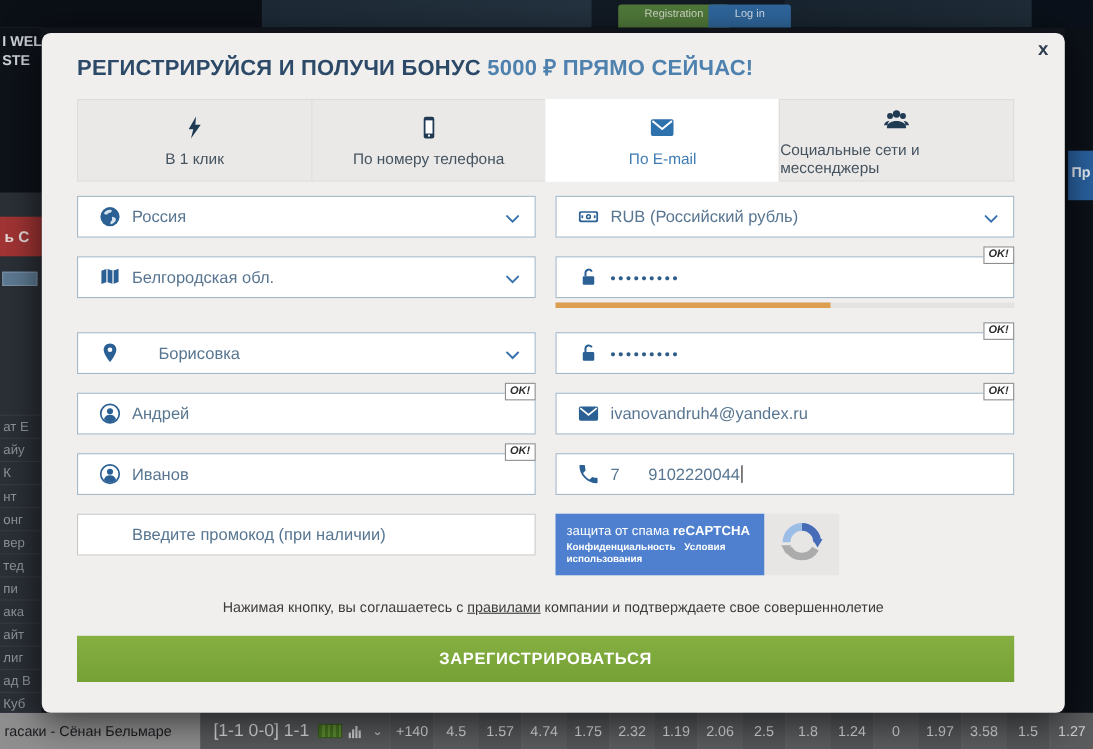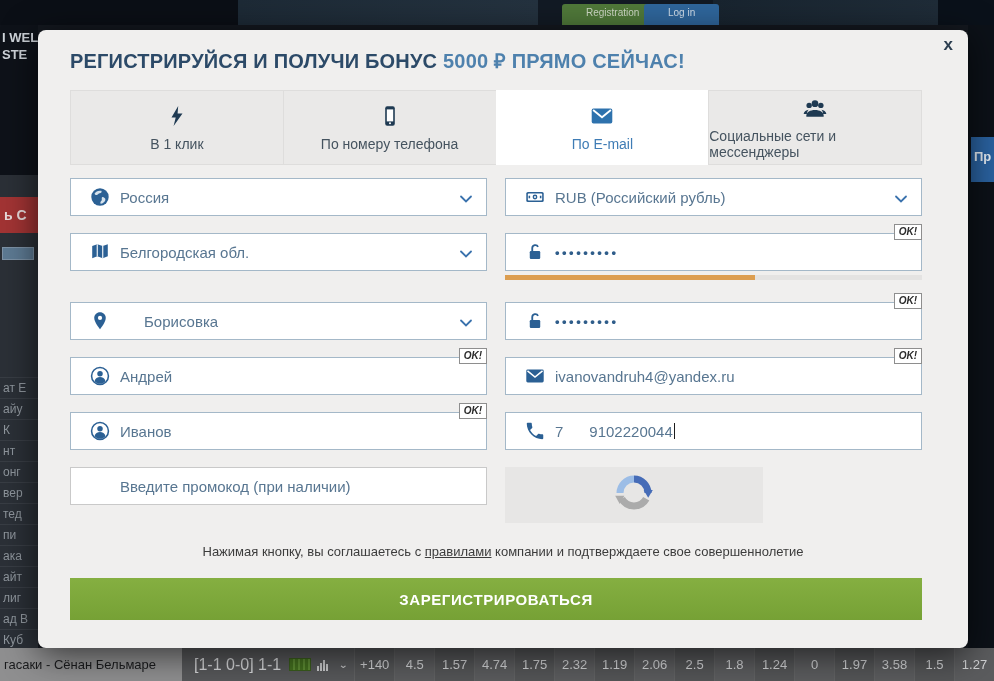--- a/index.html
+++ b/index.html
@@ -349,20 +349,26 @@
           <path d="M6.6 10.8c1.4 2.8 3.8 5.1 6.6 6.6l2.2-2.2c.3-.3.7-.4 1-.2 1.1.4 2.3.6 3.6.6.5 0 1 .4 1 1V20c0 .5-.4 1-1 1C10.9 21 3 13.1 3 3.9 3 3.4 3.4 3 4 3h3.5c.5 0 1 .4 1 1 0 1.2.2 2.4.6 3.6.1.3 0 .7-.2 1z" fill="#2b6094"></path>
         </svg>
     </span>
     <span class="f-text">7</span>
     <span class="gap1"></span>
     <span class="f-text" style="margin-left:0">9102220044</span>
     <span class="caret"></span>
   </div>
 
   <div class="recaptcha">
+    <div class="rc-blue">
+      <div class="rc-line1"><span>защита от спама </span><b>reCAPTCHA</b></div>
+      <div class="rc-links">
+        <span>Конфиденциальность</span><span>Условия использования</span>
+      </div>
+    </div>
     <div class="rc-logo">
       <span>
         <svg width="42" height="42" viewBox="0 0 48 48">
             <path d="M24 8A16 16 0 0 1 40 24" fill="none" stroke="#466cb7" stroke-width="8"></path>
             <polygon points="35,20.5 45.5,20.5 40.2,29.5" fill="#466cb7"></polygon>
             <path d="M8 24A16 16 0 0 1 24 8" fill="none" stroke="#9cbde6" stroke-width="8"></path>
             <path d="M10 30.5A16 16 0 0 0 38 30.5" fill="none" stroke="#ababab" stroke-width="8"></path>
             <polygon points="2.5,27 13,27 7.7,36.5" fill="#ababab"></polygon>
           </svg>
       </span>

